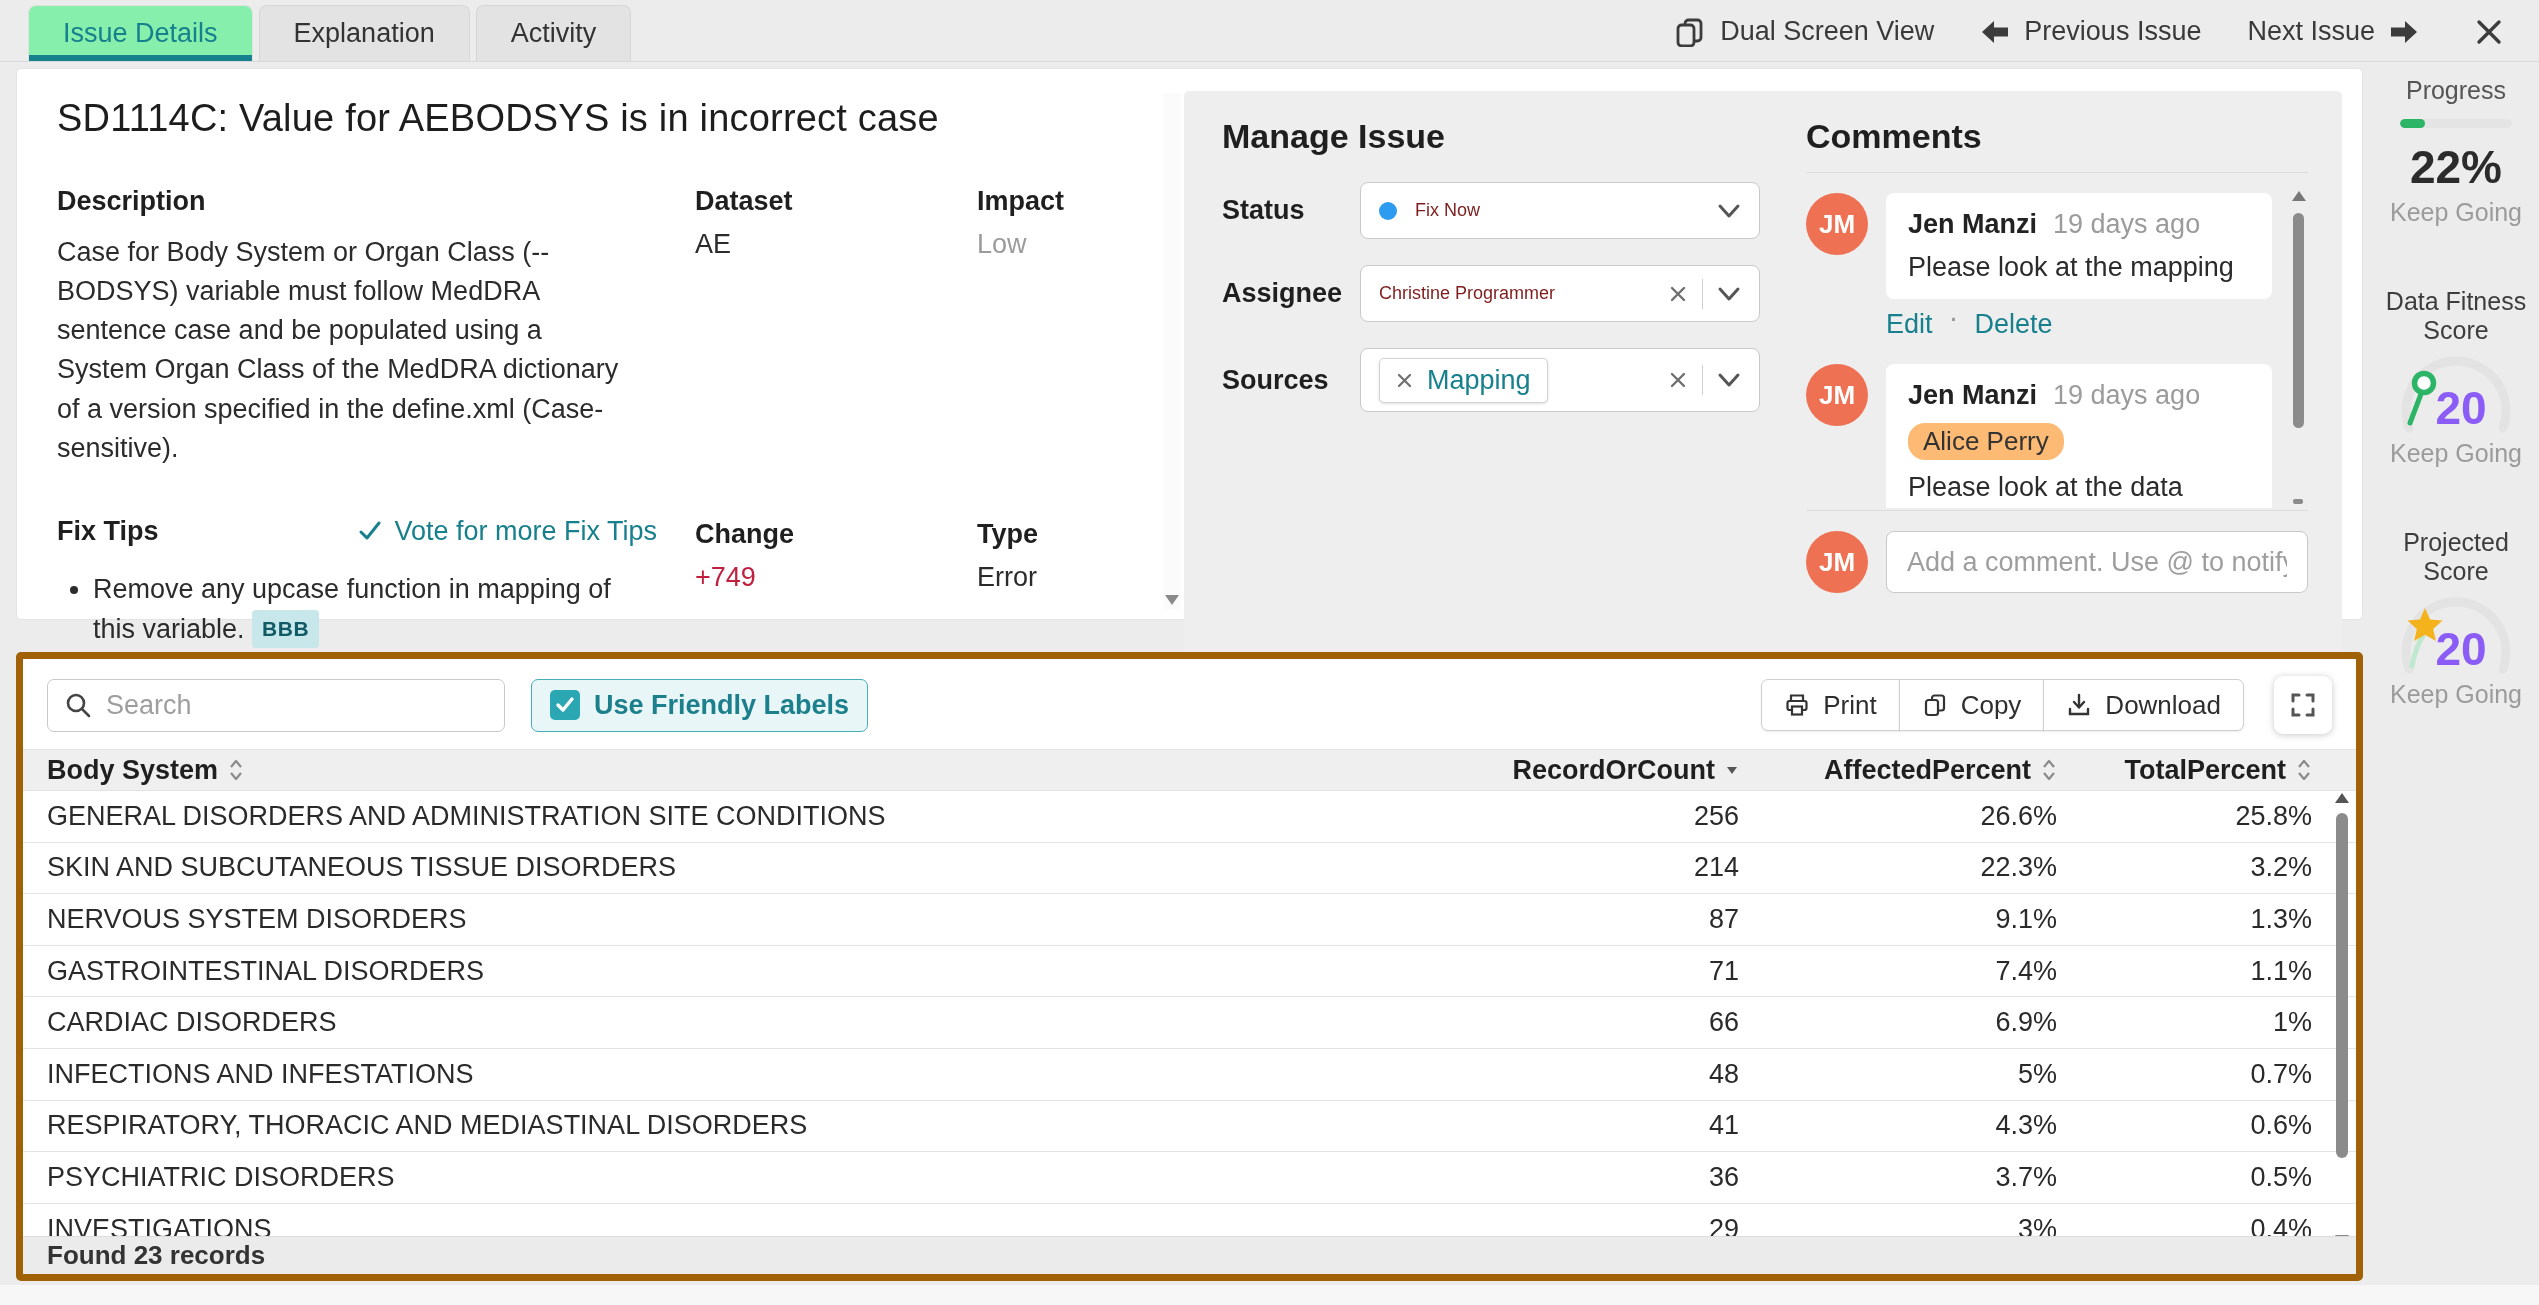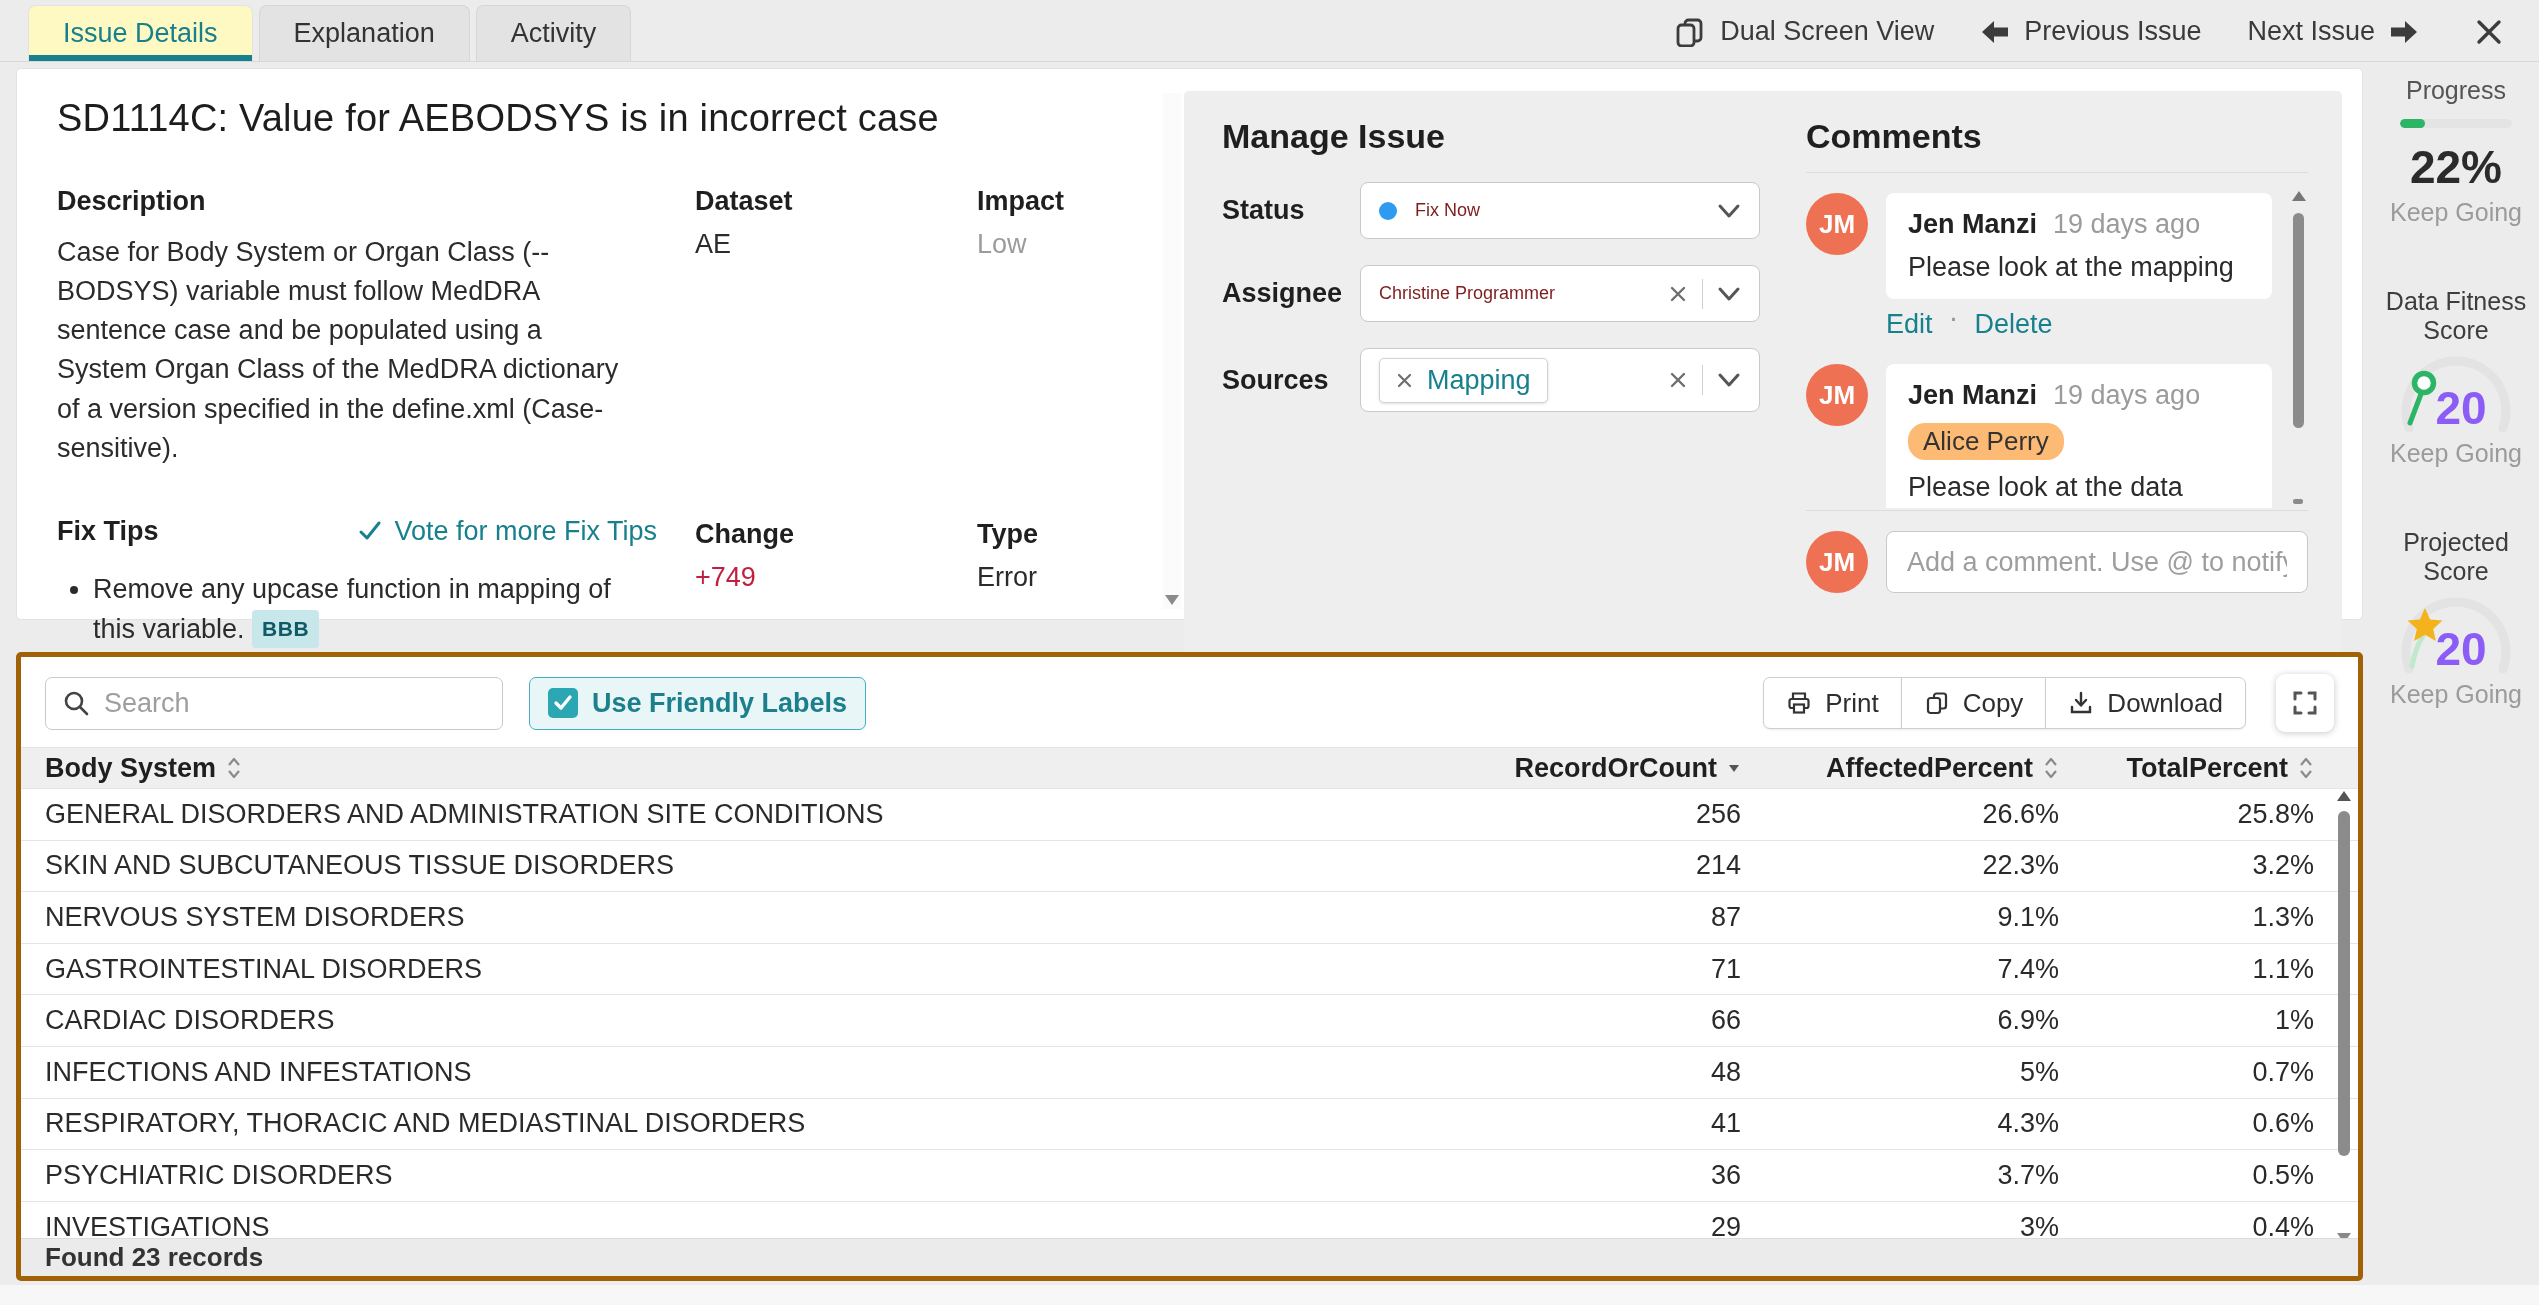--- a/index.html
+++ b/index.html
@@ -18,21 +18,21 @@
     display:flex; align-items:flex-end; justify-content:space-between;
   }
   .tabs { display:flex; margin-left:28px; height:56px; }
   .tab {
     height:56px; padding:0 34px; display:flex; align-items:center;
     font-size:27px; color:#333; background:#e3e3e3;
     border:1px solid #d6d6d6; border-bottom:none;
     border-radius:8px 8px 0 0; margin-right:6px; cursor:pointer;
   }
   .tab.active {
-    background:#fef9c3; color:#17808d; font-weight:500;
+    background:#86efac; color:#17808d; font-weight:500;
     border-color:#e2e2e2;
     box-shadow:inset 0 -6px 0 0 #17808d;
   }
   .top-actions { display:flex; align-items:center; gap:46px; margin:0 36px 14px 0; }
   .top-link { display:flex; align-items:center; gap:14px; font-size:27px; color:#3a3a3a; cursor:pointer; }
   .icon { display:inline-flex; align-items:center; justify-content:center; }
   
   .card-top {
     position:absolute; left:16px; top:68px; width:2347px; height:552px;
     background:#fff; border:1px solid #e3e3e3; border-radius:5px;
@@ -120,21 +120,21 @@
   .progress-fill { height:100%; background:#2cb567; border-radius:5px; }
   .big-num { font-size:46px; font-weight:700; color:#2b2b2b; margin-top:12px; }
   .keep { font-size:25px; color:#9b9b9b; margin-top:4px; }
   .score-block { margin-top:60px; }
   .gauge { position:relative; width:130px; height:82px; margin:8px auto 0; }
   .gauge svg { position:absolute; left:0; top:0; }
   .gauge-num { position:absolute; left:10px; right:0; bottom:0; font-size:46px; font-weight:700; color:#8b5cf6; }
   
   .card-bottom {
     position:absolute; left:16px; top:652px; width:2347px; height:629px;
-    background:#fff; border:5px solid #a16207; border-radius:5px; overflow:hidden;
+    background:#fff; border:7px solid #a16207; border-radius:5px; overflow:hidden;
   }
   .toolbar { display:flex; align-items:center; padding:17px 24px 15px 24px; }
   .search-box {
     width:458px; height:53px; border:1px solid #c9c9c9; border-radius:7px;
     display:flex; align-items:center; padding:0 16px; gap:14px; background:#fff;
   }
   .search-input { border:none; outline:none; flex:1; font-family:"Liberation Sans", sans-serif; font-size:27px; color:#2b2b2b; }
   .friendly {
     margin-left:26px; height:53px; padding:0 18px; display:flex; align-items:center; gap:14px;
     background:#e9f6f8; border:1px solid #44aebb; border-radius:7px; cursor:pointer;

